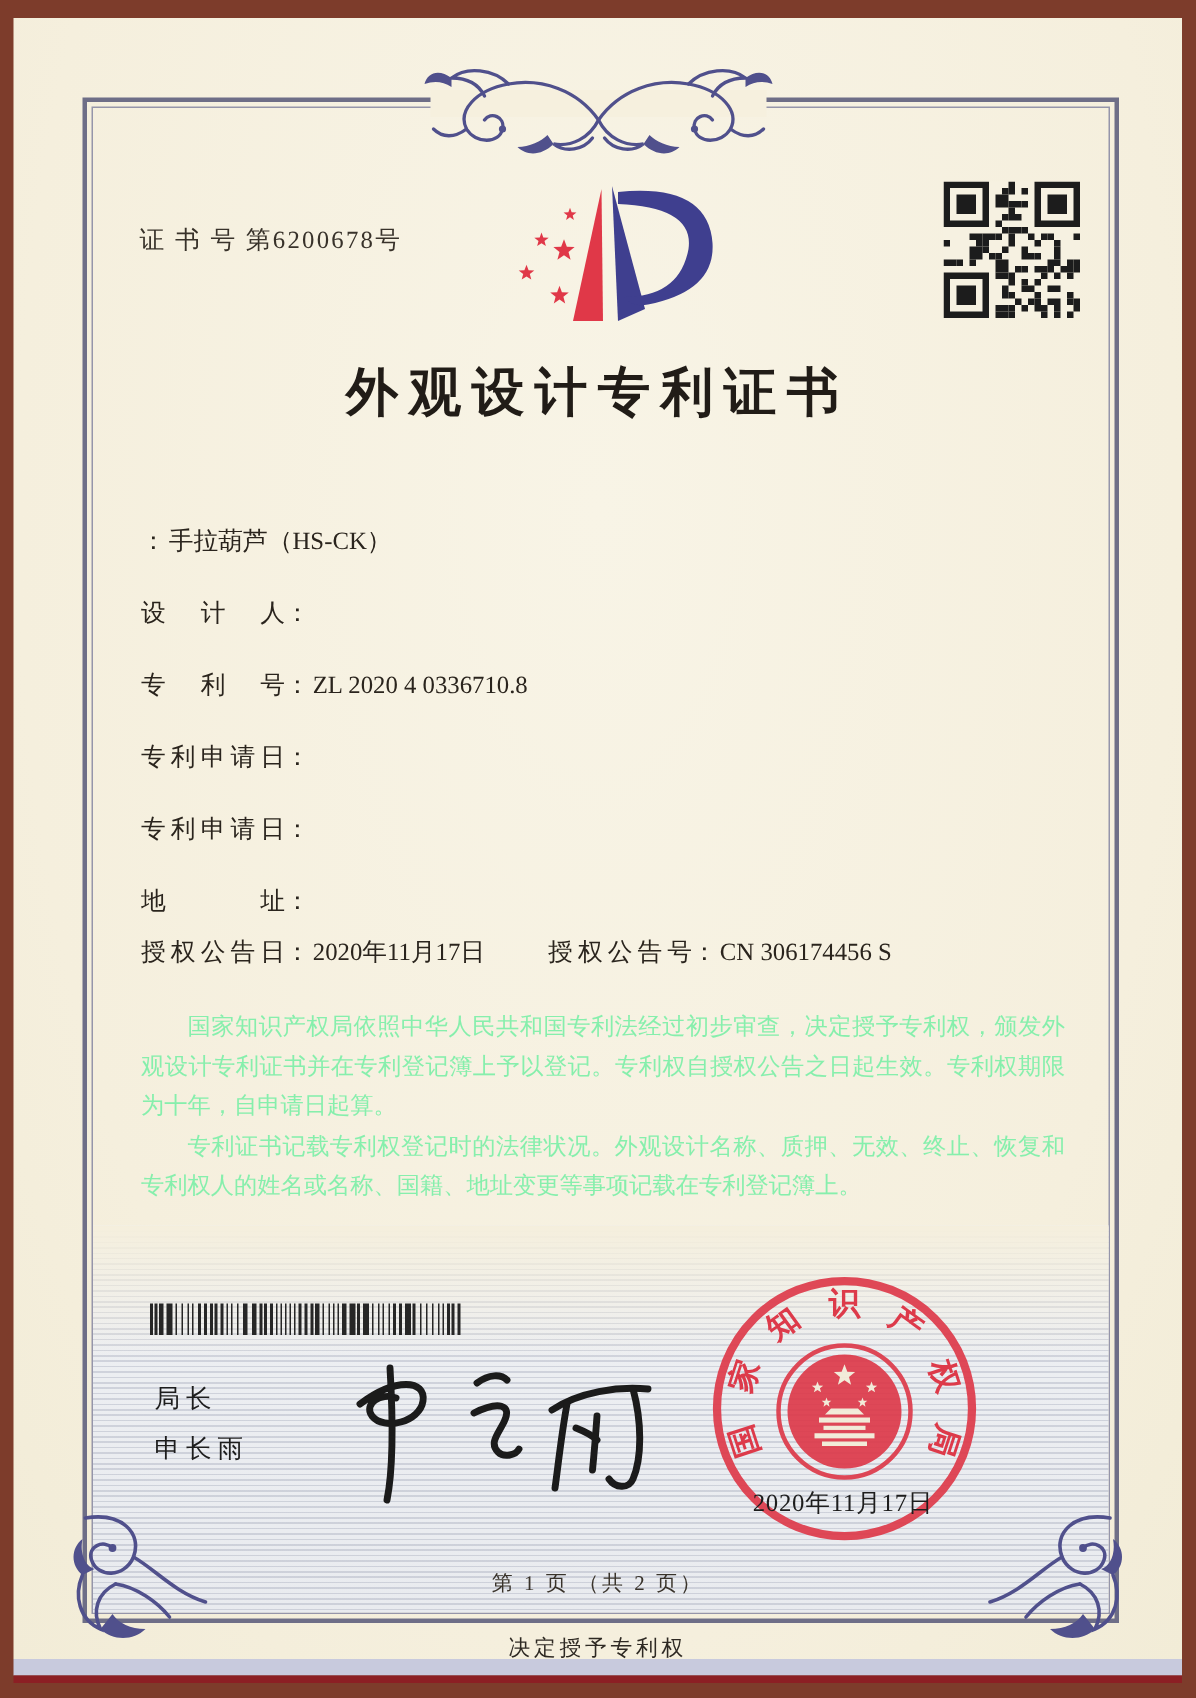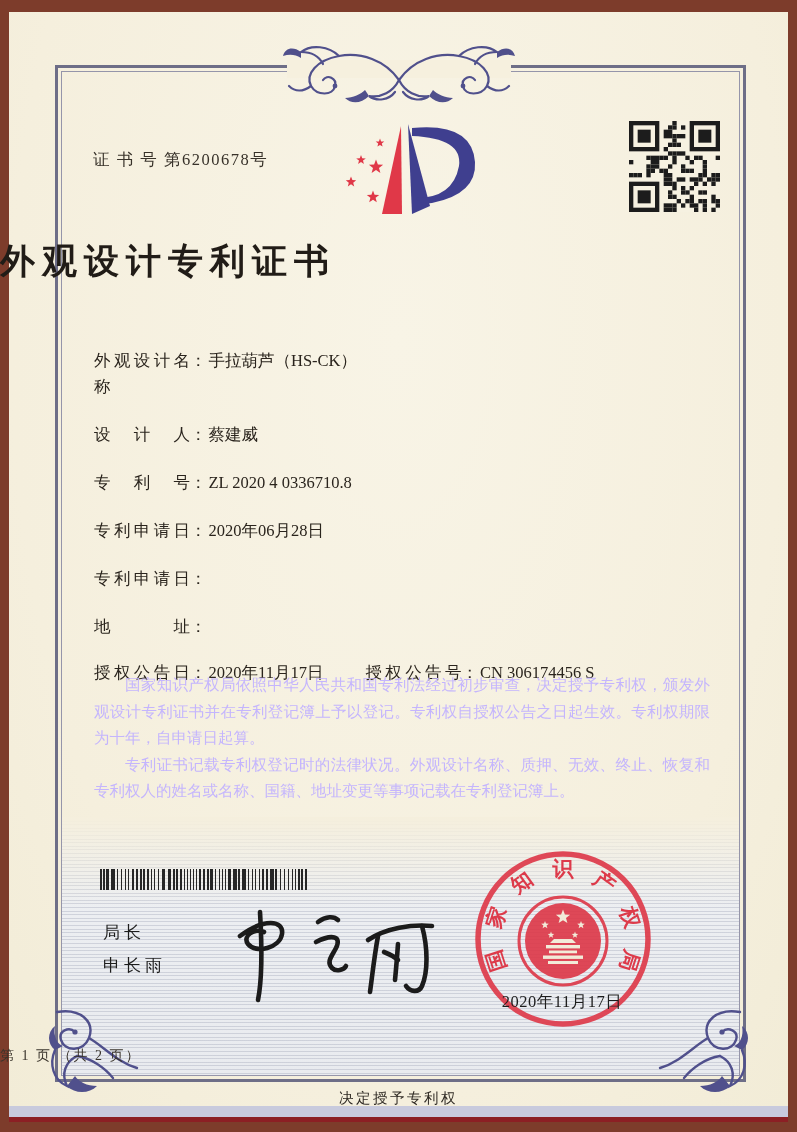--- a/index.html
+++ b/index.html
@@ -16,48 +16,48 @@
          border:3px solid #6e6e87;}
   .frame-inner{position:absolute;inset:3px;border:1px solid #9595aa;}
   
   .panel{position:absolute;left:4px;right:4px;bottom:4px;height:258px;
          background-image:repeating-linear-gradient(180deg, rgba(140,146,168,.30) 0 1px, rgba(0,0,0,0) 1px 3.6px),
                           linear-gradient(#eef0f3,#e9ebef);}
   .panel::before{content:"";position:absolute;left:0;right:0;top:0;height:90px;
          background:linear-gradient(#f5efdd, rgba(245,239,221,0));}
   
   .cert-number{position:absolute;left:93px;top:113px;font-size:16.5px;letter-spacing:1.5px;color:#38322a;margin-top:36px;}
-  .title{position:absolute;left:0;right:0;top:238px;text-align:left;font-size:35px;font-weight:bold;
+  .title{position:absolute;left:0;right:0;top:238px;text-align:center;font-size:35px;font-weight:bold;
          letter-spacing:7px;color:#211c17;}
   .fields{position:absolute;left:94px;top:348px;width:640px;font-size:16.5px;color:#2a241d;}
   .frow{display:flex;line-height:26px;margin-bottom:22px;}
-  .frow.address{margin-bottom:20px;}
+  .frow.address{margin-bottom:8px;}
   .flabel{display:inline-block;width:96px;flex:0 0 96px;text-align:justify;text-align-last:justify;}
   .fcolon{flex:0 0 auto;margin-right:2px;}
   .fvalue{flex:1 1 auto;max-width:512px;}
   .grant-row{display:flex;line-height:26px;}
   .gpair{display:flex;}
   .gpair.second{margin-left:42px;}
   .body-text{position:absolute;left:94px;top:672px;width:616px;font-size:15.5px;line-height:26.5px;
-             color:#c4b5fd;text-align:justify;}
+             color:#86efac;text-align:justify;}
   .body-text p{margin:0;text-indent:2em;}
   
   .barcode{position:absolute;left:100px;top:869px;width:212px;height:21px;}
   .barcode i{position:absolute;top:0;height:100%;background:#262626;}
   .comm-label{position:absolute;left:103px;font-size:17px;letter-spacing:4px;color:#1d1d1d;
               font-family:"Liberation Sans","DejaVu Sans",sans-serif;font-weight:500;}
   .comm-label.l1{top:921px;}
   .comm-label.l2{top:954px;}
   .sig-wrap{position:absolute;left:226px;top:896px;width:215px;height:112px;}
   .seal-wrap{position:absolute;left:468px;top:849px;width:190px;height:182px;}
   .seal-char{font:bold 21px "Liberation Serif","DejaVu Serif",serif;fill:#dd3a4a;
              text-anchor:middle;dominant-baseline:middle;}
   .seal-date{position:absolute;left:478px;top:991px;width:168px;text-align:center;
              font-size:16.5px;color:#1d1d1d;letter-spacing:.5px;}
-  .pagination{position:absolute;left:0;right:0;top:1047px;font-size:14px;
+  .pagination{position:absolute;left:0;right:0;top:1047px;text-align:center;font-size:14px;
               letter-spacing:2px;color:#39332b;}
   .back-note{position:absolute;left:0;right:0;top:1089px;text-align:center;font-size:14.5px;
              letter-spacing:2.5px;color:#2e2923;}
   
   .ornament-top{position:absolute;left:281px;top:40px;}
   .flourish-bl{position:absolute;left:47px;top:1006px;}
   .flourish-br{position:absolute;left:655px;top:1006px;}
   .logo{position:absolute;left:332px;top:110px;}
   .qr{position:absolute;left:629px;top:121px;}
 </style>
@@ -263,38 +263,35 @@
       <rect x="69.33333333333333" y="8.666666666666666" width="13" height="13" fill="#1c1c1c"></rect>
       <rect x="0" y="60.666666666666664" width="30.333333333333332" height="30.333333333333332" fill="#1c1c1c"></rect>
       <rect x="4.333333333333333" y="65" width="21.666666666666664" height="21.666666666666664" fill="#f6f1e1"></rect>
       <rect x="8.666666666666666" y="69.33333333333333" width="13" height="13" fill="#1c1c1c"></rect>
     </svg>
 
   <div class="title">外观设计专利证书</div>
 
   <div class="fields">
     <div class="frow">
-      <span class="flabel">外观设计名称</span>
         <span class="fcolon">：</span>
       <span class="fvalue">手拉葫芦（HS-CK）</span>
     </div>
     <div class="frow">
       <span class="flabel">设计人</span>
         <span class="fcolon">：</span>
-      <span class="fvalue">蔡建威</span>
     </div>
     <div class="frow">
       <span class="flabel">专利号</span>
         <span class="fcolon">：</span>
       <span class="fvalue">ZL 2020 4 0336710.8</span>
     </div>
     <div class="frow">
       <span class="flabel">专利申请日</span>
         <span class="fcolon">：</span>
-      <span class="fvalue">2020年06月28日</span>
     </div>
     <div class="frow">
       <span class="flabel">专利申请日</span>
         <span class="fcolon">：</span>
     </div>
     <div class="frow address">
       <span class="flabel">地址</span>
         <span class="fcolon">：</span>
     </div>
     <div class="grant-row">

